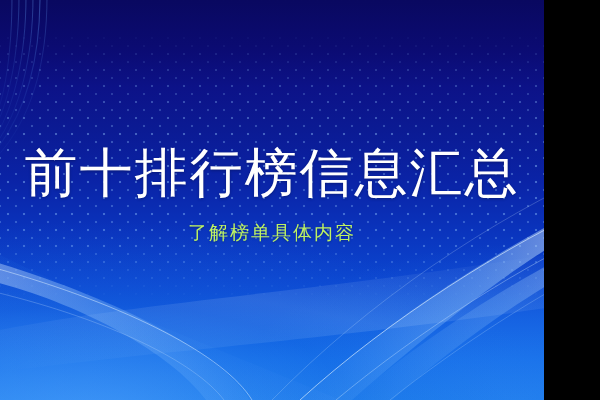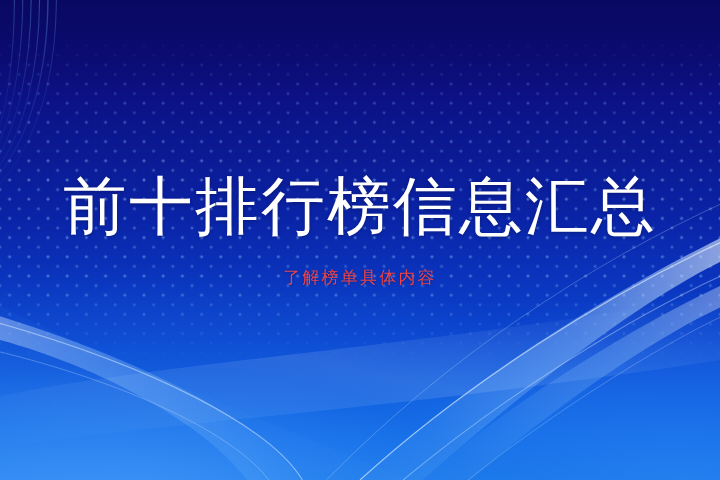--- a/index.html
+++ b/index.html
@@ -6,21 +6,21 @@
     margin: 0;
     padding: 0;
     background: #000;
   }
   body {
     font-family: "Liberation Sans", sans-serif;
   }
 
   #slide {
     position: relative;
-    width: 600px;
+    width: 544px;
     height: 400px;
     overflow: hidden;
     background: #0a0a6a;
   }
   
   .bg-base2 {
     position: absolute;
     inset: 0;
     background: linear-gradient(
       to bottom,
@@ -84,24 +84,24 @@
     line-height: 62px;
     font-weight: 400;
     color: #ffffff;
     letter-spacing: 2px;
     margin: 0;
     text-shadow: 0 1px 3px rgba(0,0,0,0.28);
     white-space: nowrap;
   }
   .slide-subtitle {
     font-family: "Liberation Serif", "DejaVu Serif", serif;
-    font-size: 14px;
+    font-size: 19px;
     line-height: 30px;
     font-weight: 400;
-    color: #ef4444;
+    color: #bef264;
     letter-spacing: 2px;
     margin: 14px 0 0 0;
     text-shadow: 0 1px 2px rgba(0,0,0,0.25);
     white-space: nowrap;
   }
 </style>
 </head>
 <body>
 
 <div id="slide">

